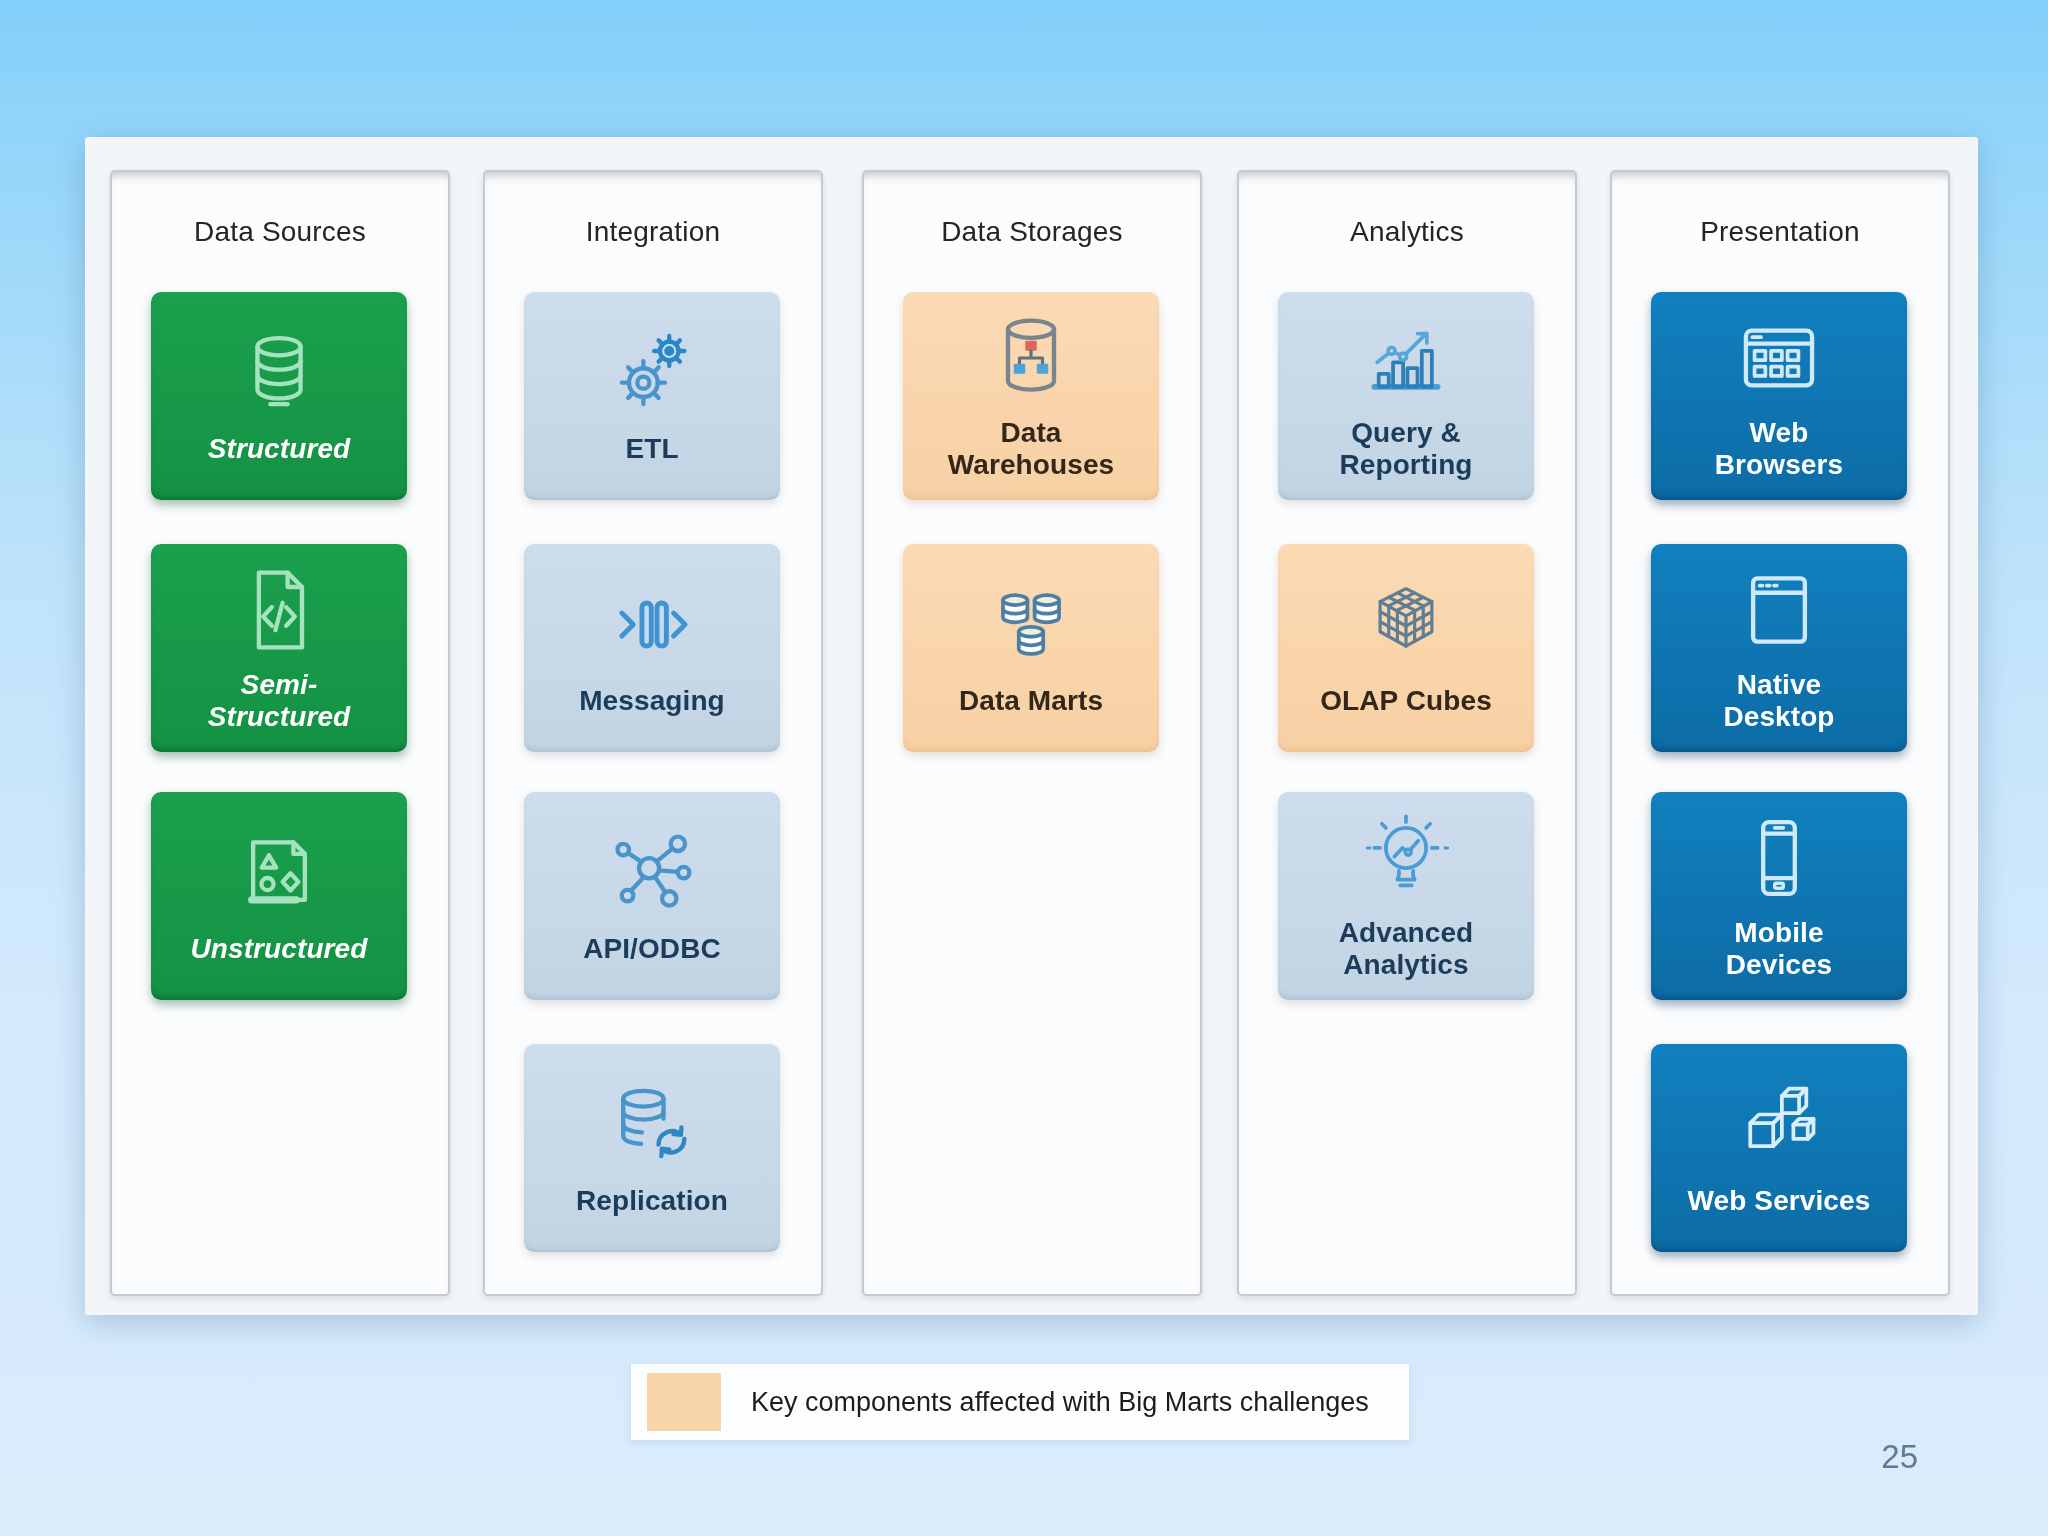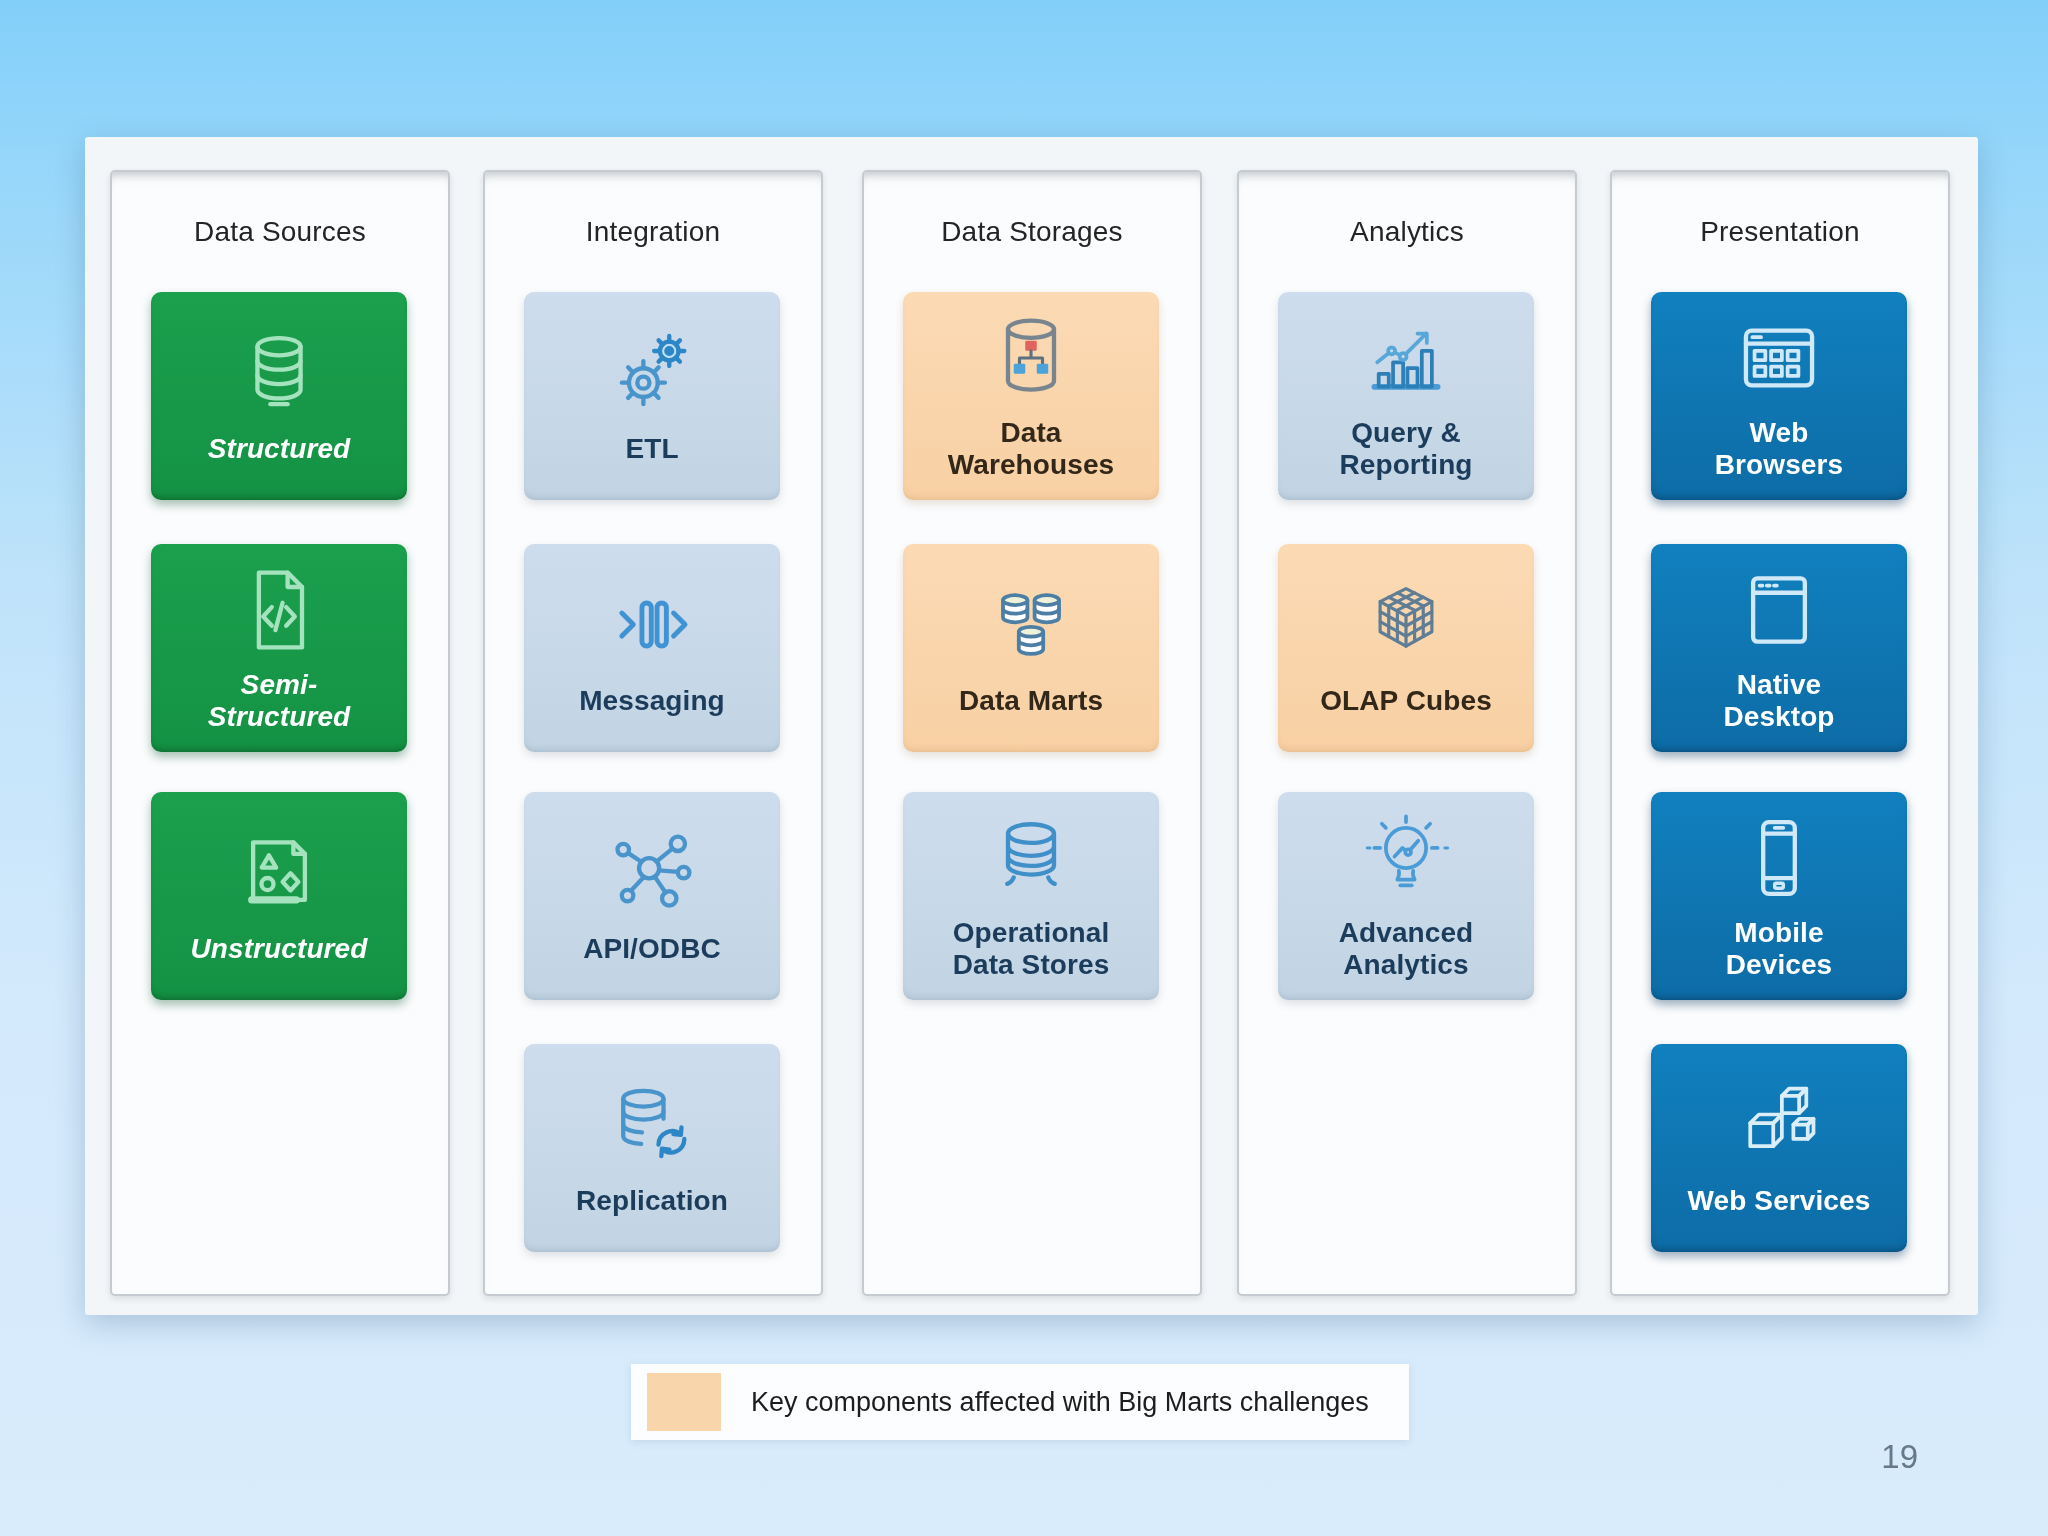--- a/index.html
+++ b/index.html
@@ -222,35 +222,20 @@
           <path d="M34.5 20 c0 1.9 3.8 3.4 8.5 3.4 s8.5 -1.5 8.5 -3.4"></path>
           <path d="M23.5 36 v12 c0 1.9 3.8 3.4 8.5 3.4 s8.5 -1.5 8.5 -3.4 V36" fill="#ffffff"></path>
           <ellipse cx="32" cy="36" rx="8.5" ry="3.4" fill="#eef2da"></ellipse>
           <path d="M23.5 42 c0 1.9 3.8 3.4 8.5 3.4 s8.5 -1.5 8.5 -3.4"></path>
         </g>
           </svg>
       </span>
       <span class="label">Data Marts</span>
     </div>
 
-    <div class="box light-blue row-3">
-      <span class="icon">
-        <svg viewBox="0 0 64 64">
-            <g stroke="#3f8fc9">
-          <ellipse cx="32" cy="15" rx="16" ry="6.5"></ellipse>
-          <path d="M16 15 v22 c0 3.6 7.2 6.5 16 6.5 s16 -2.9 16 -6.5 V15"></path>
-          <path d="M16 24 c0 3.6 7.2 6.5 16 6.5 s16 -2.9 16 -6.5"></path>
-          <path d="M16 31 c0 3.6 7.2 6.5 16 6.5 s16 -2.9 16 -6.5"></path>
-          <path d="M20 45.5 q-1.5 3.5 -4.5 4.5 M44 45.5 q1.5 3.5 4.5 4.5"></path>
-        </g>
-          </svg>
-      </span>
-      <span class="label">Operational
-Data Stores</span>
-    </div>
   </div>
 
   <div class="column col-4">
     <div class="col-title">Analytics</div>
 
     <div class="box light-blue row-1">
       <span class="icon">
         <svg viewBox="0 0 64 64">
             <g stroke="#2d7fb8" stroke-width="2.6">
           <path d="M10 52 h44" stroke-width="4" stroke="#4b9cd6"></path>
@@ -380,14 +365,14 @@
       </span>
       <span class="label">Web Services</span>
     </div>
   </div>
 
   <div class="legend">
     <div class="legend-swatch"></div>
     <div class="legend-text">Key components affected with Big Marts challenges</div>
   </div>
 
-  <div class="page-number">19</div>
+  <div class="page-number">25</div>
 </div>
 
 </body></html>

